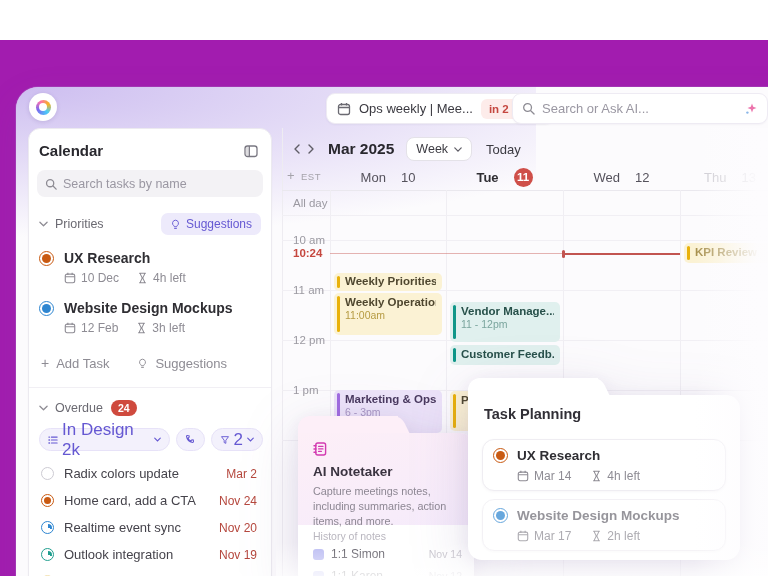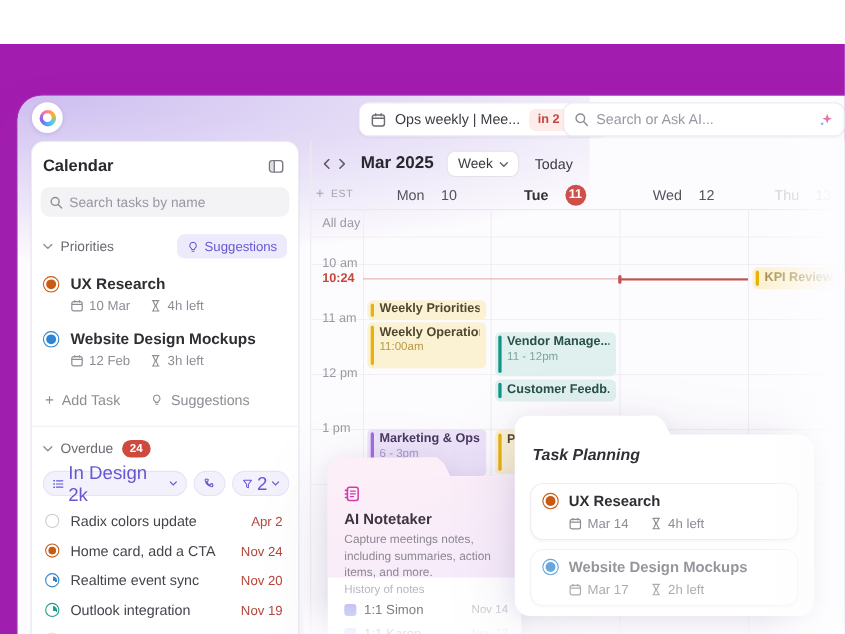--- a/index.html
+++ b/index.html
@@ -104,21 +104,21 @@
   .ev-kpi .t{color:#a58d48;-webkit-mask-image:linear-gradient(90deg,#000 55%,rgba(0,0,0,0) 95%);
              mask-image:linear-gradient(90deg,#000 55%,rgba(0,0,0,0) 95%);}
 
   
   .fcard{position:absolute;filter:drop-shadow(0 16px 28px rgba(100,78,142,.17)) drop-shadow(0 3px 8px rgba(100,78,142,.08));}
   .ftab{position:absolute;top:0;left:0;height:20px;border-radius:12px 0 0 0;background:var(--cardbg,#fff);}
   .ftab::after{content:"";position:absolute;right:-8px;top:0;width:18px;height:100%;
         background:var(--cardbg,#fff);transform:skewX(26deg);border-radius:0 7px 0 0;}
   .fbody{position:absolute;left:0;right:0;top:17px;bottom:0;background:var(--cardbg,#fff);
         border-radius:0 14px 14px 14px;}
-  .tp-title{position:absolute;left:16px;top:11px;font-size:14.5px;font-weight:700;color:#312f36;font-style:italic;}
+  .tp-title{position:absolute;left:16px;top:11px;font-size:14.5px;font-weight:700;color:#312f36;}
   .tcard{position:absolute;left:14px;right:14px;height:52px;background:#fff;border:1px solid #efedf2;
         border-radius:12px;box-shadow:0 1px 3px rgba(40,30,70,.04);box-sizing:border-box;padding:8px 10px;}
   .tcard .row1{display:flex;align-items:center;gap:9px;}
   .tcard .tt{font-size:13.5px;font-weight:700;color:#2f2e33;}
   .tcard .meta{margin:6px 0 0 24px;}
   .ai-top{position:absolute;left:0;right:0;top:0;height:92px;border-radius:0 14px 0 0;
         background:linear-gradient(160deg,#fdeff7 0%,#f5ebfb 100%);}
   .ai-title{position:absolute;left:15px;top:31px;font-size:13.5px;font-weight:700;color:#3a3340;}
   .ai-desc{position:absolute;left:15px;top:51px;width:152px;font-size:10.8px;line-height:1.4;color:#8d8793;}
   .ai-hist{position:absolute;left:15px;top:97px;font-size:10.5px;color:#b9b6bf;}
@@ -215,21 +215,21 @@
         <span class="ring big dot" style="--c:#c95a12"></span>
         <span class="tt">UX Research</span>
       </div>
       <div class="meta pmeta">
         <span class="ic">
           <svg width="12" height="12" viewBox="0 0 14 14">
               <rect x="1.5" y="2.5" width="11" height="10" rx="2" fill="none" stroke="#8e8c94" stroke-width="1.3"></rect>
               <path d="M1.5 5.5h11M4.5 1v2.6M9.5 1v2.6" fill="none" stroke="#8e8c94" stroke-width="1.3"></path>
             </svg>
         </span>
-        <span>10 Mar</span>
+        <span>10 Dec</span>
         <span class="sep"></span>
         <span class="ic">
           <svg width="11" height="12" viewBox="0 0 12 14">
               <path d="M2.5 1.5h7M2.5 12.5h7M3.5 1.5c0 3 2 3.2 2 5.5s-2 2.5-2 5.5M8.5 1.5c0 3-2 3.2-2 5.5s2 2.5 2 5.5" fill="none" stroke="#8e8c94" stroke-width="1.2" stroke-linecap="round"></path>
             </svg>
         </span>
         <span>4h left</span>
       </div>
 
       <div class="ptask">
@@ -311,21 +311,21 @@
                   <path d="M1 1l4 4 4-4" fill="none" stroke="#6558d2" stroke-width="1.6" stroke-linecap="round"></path>
                 </svg>
             </span>
           </span>
         </div>
 
         <div class="slist">
           <div class="srow">
             <span class="ring"></span>
             <span class="tt">Radix colors update</span>
-            <span class="dd">Apr 2</span>
+            <span class="dd">Mar 2</span>
           </div>
           <div class="srow">
             <span class="ring dot" style="--c:#c95a12"></span>
             <span class="tt">Home card, add a CTA</span>
             <span class="dd">Nov 24</span>
           </div>
           <div class="srow">
             <span class="ring pie" style="--c:#2e86d1"></span>
             <span class="tt">Realtime event sync</span>
             <span class="dd">Nov 20</span>

